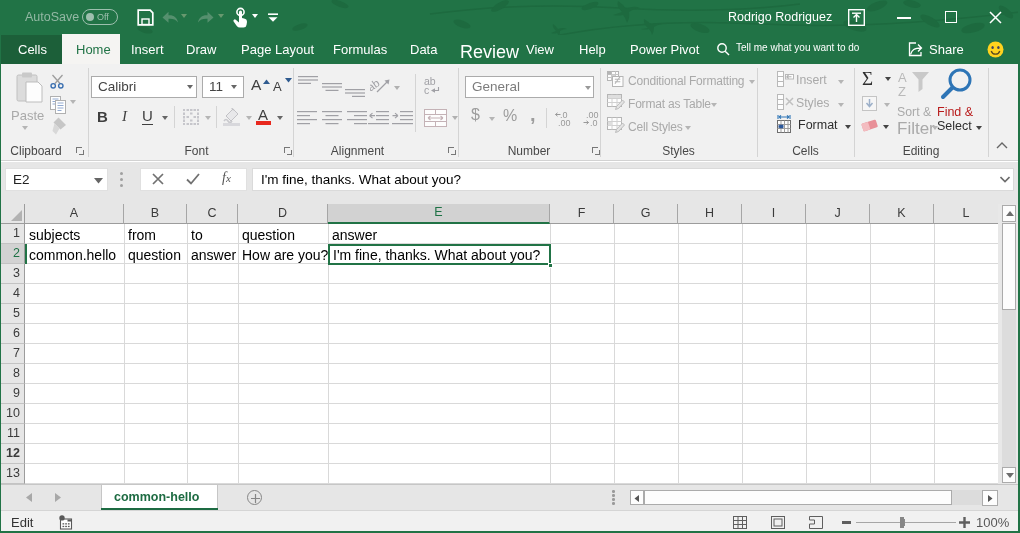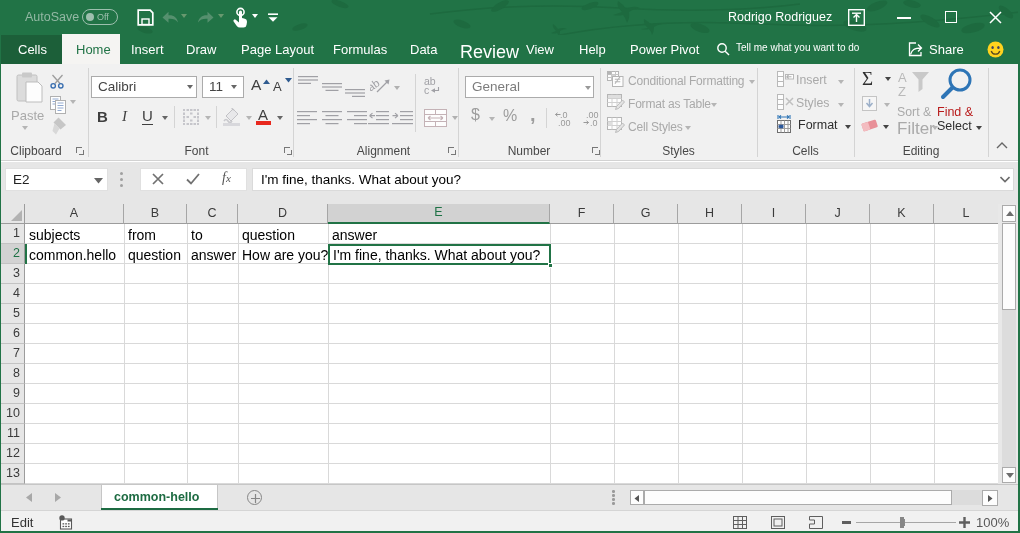--- a/index.html
+++ b/index.html
@@ -290,21 +290,21 @@
         <path d="M0 12.6 h21"></path>
       </g>
     <path d="M0.5 4.6 H6 M6 4.6 l-3 -2.5 M6 4.6 l-3 2.5" stroke="#a0a0a5" stroke-width="1.2" fill="none"></path>
   </svg>
   <svg class="abs" style="left:424px;top:45px" width="23" height="18" viewBox="0 0 23 18">
     <rect x="0.5" y="0.5" width="22" height="17" fill="#fdfdfd" stroke="#c4b2b6"></rect>
     <path d="M0.5 5.5 h22 M0.5 12.5 h22 M11.5 0.5 v5 M11.5 12.5 v5" stroke="#c4b2b6"></path>
     <path d="M4 9 h15 M4 9 l2.5 -2 M4 9 l2.5 2 M19 9 l-2.5 -2 M19 9 l-2.5 2" stroke="#c4b2b6" stroke-width="1.1" fill="none"></path>
   </svg>
   <div class="dnarr" style="left:452px;top:52px;border-top-color:#b0b0b0;"></div>
-  <div class="glabel" style="left:301px;width:165px;">Alignment</div>
+  <div class="glabel" style="left:275px;width:165px;">Alignment</div>
   <div class="launcher" style="left:447px;"></div>
 
   <div class="combo" style="left:465px;top:12px;width:129px;color:#7c7c7c;">General</div>
   <div class="dnarr" style="left:585px;top:22px;border-top-color:#999;"></div>
   <div class="abs" style="left:471px;top:42px;font-size:16px;color:#9d9d9d;">$</div>
   <div class="dnarr" style="left:489px;top:53px;border-top-color:#b5b5b5;"></div>
   <div class="abs" style="left:503px;top:43px;font-size:16px;color:#9d9d9d;">%</div>
   <div class="abs" style="left:530px;top:39px;font-size:20px;color:#9d9d9d;font-weight:bold;">,</div>
   <div class="vdiv" style="left:546px;top:44px;height:20px;"></div>
   <svg class="abs" style="left:555px;top:47px" width="23" height="15" viewBox="0 0 23 15">
@@ -460,21 +460,21 @@
   <div class="abs" style="left:25px;top:40px;width:2px;height:20px;background:#217346;z-index:5;"></div>
   <div class="rhd" style="top:60px;">3</div>
   <div class="rhd" style="top:80px;">4</div>
   <div class="rhd" style="top:100px;">5</div>
   <div class="rhd" style="top:120px;">6</div>
   <div class="rhd" style="top:140px;">7</div>
   <div class="rhd" style="top:160px;">8</div>
   <div class="rhd" style="top:180px;">9</div>
   <div class="rhd" style="top:200px;">10</div>
   <div class="rhd" style="top:220px;">11</div>
-  <div class="rhd" style="top:240px;">12</div>
+  <div class="rhd" style="top:240px;font-weight:bold;">12</div>
   <div class="rhd" style="top:260px;">13</div>
 
   <div class="abs" style="left:25px;top:20px;width:973px;height:260px;background:repeating-linear-gradient(to bottom, transparent 0, transparent 19px, #d9d9d9 19px, #d9d9d9 20px);"></div>
   <div class="vgl" style="left:124px;"></div>
   <div class="vgl" style="left:187px;"></div>
   <div class="vgl" style="left:238px;"></div>
   <div class="vgl" style="left:328px;"></div>
   <div class="vgl" style="left:550px;"></div>
   <div class="vgl" style="left:614px;"></div>
   <div class="vgl" style="left:678px;"></div>

